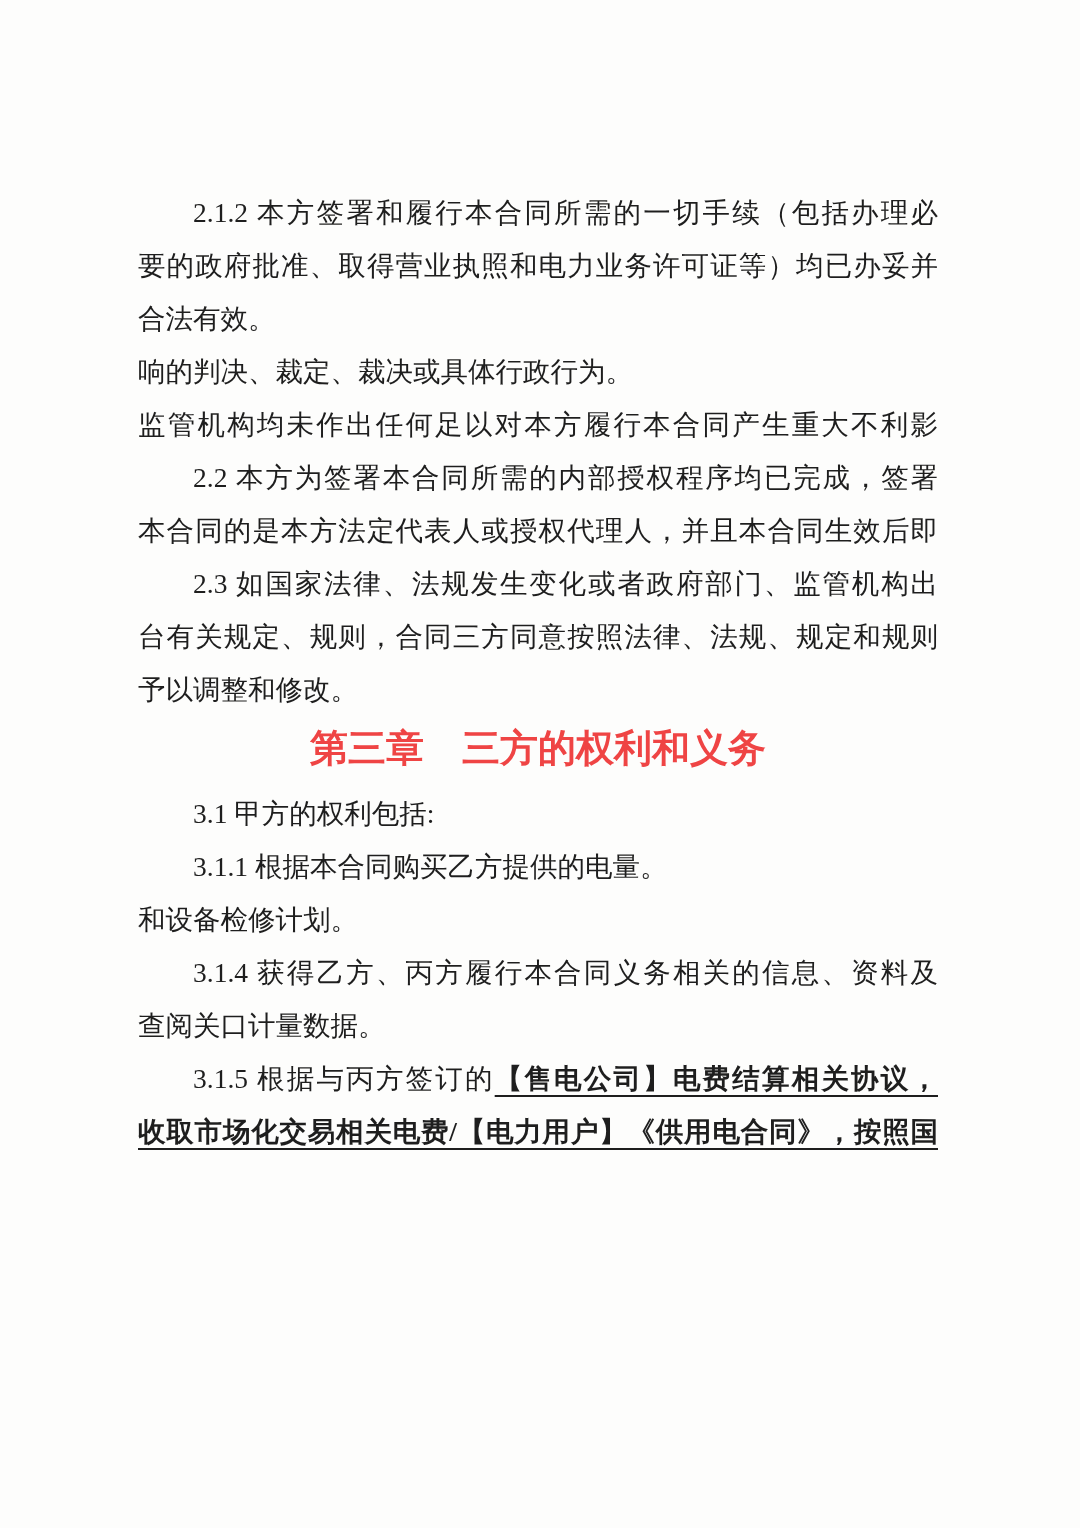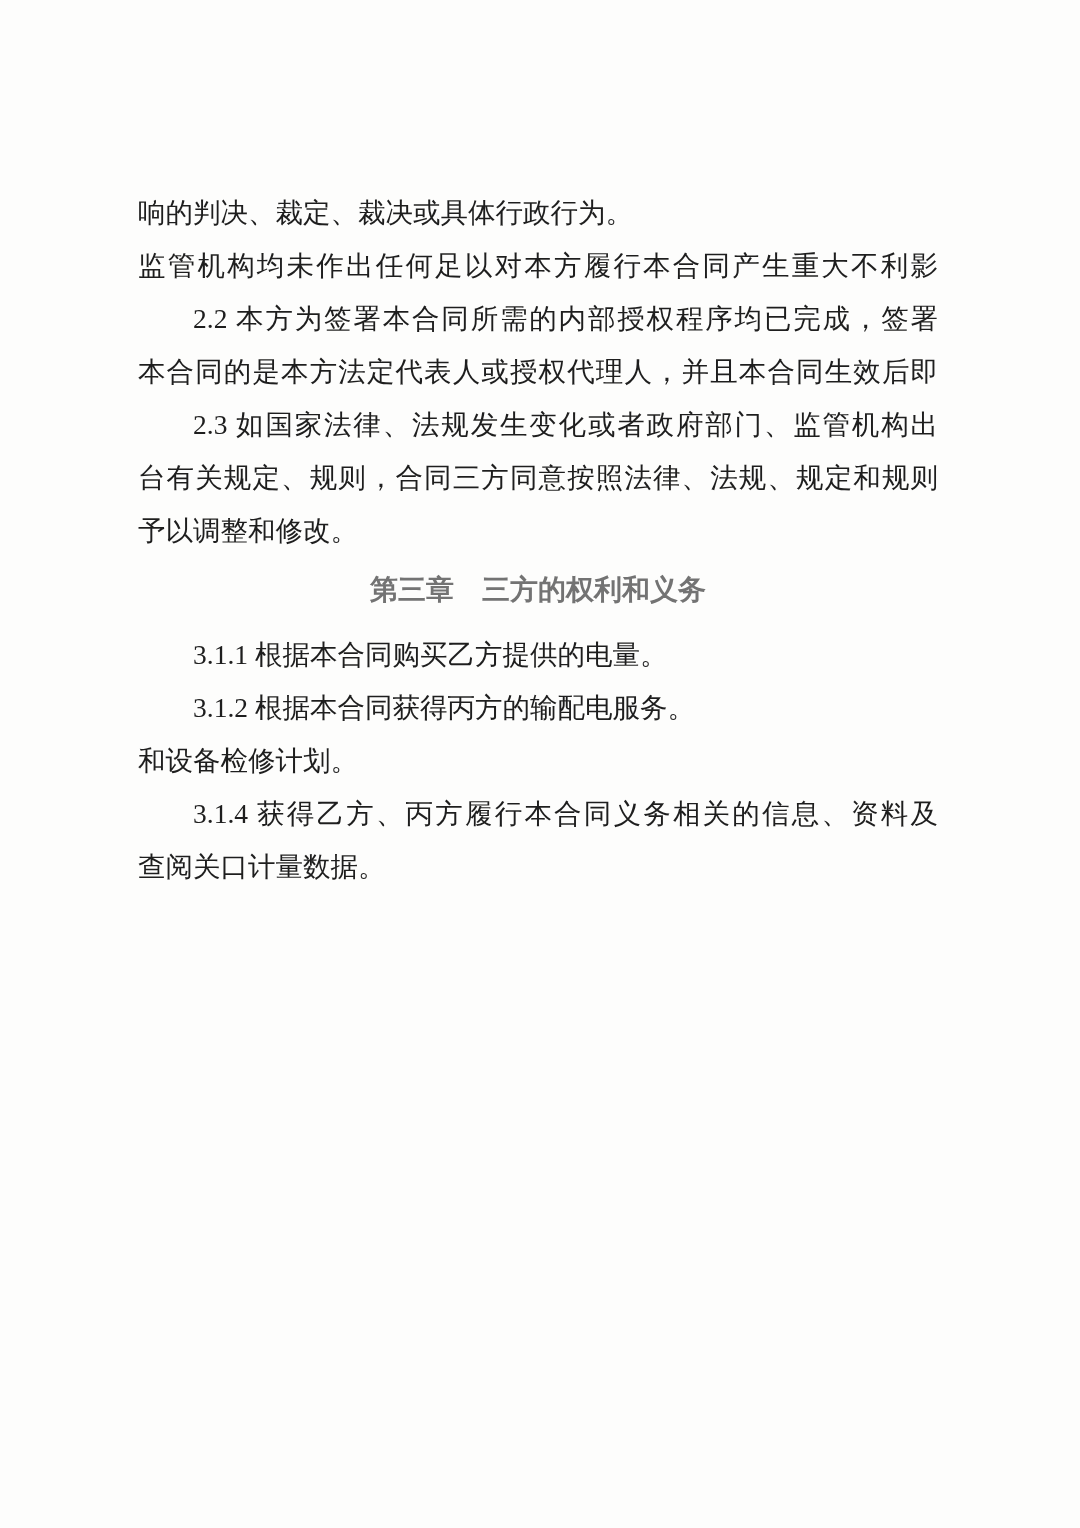--- a/index.html
+++ b/index.html
@@ -35,70 +35,79 @@
   .line.indent {
     text-indent: 2em;
   }
   .line.stretch {
     text-align: justify;
     text-align-last: justify;
   }
   .chapter {
     font-family: "Liberation Sans", "DejaVu Sans", sans-serif;
     font-weight: 700;
-    font-size: 28px;
+    font-size: 38px;
     line-height: 53px;
     height: 53px;
     text-align: center;
     margin: 6px 0 12px 0;
-    color: #737373;
+    color: #ef4444;
   }
   .em {
     font-weight: 700;
     text-decoration: underline;
     text-underline-offset: 7px;
     text-decoration-thickness: 2px;
   }
 </style>
 </head>
 <body>
 
 <div class="page">
 
+  <div class="para">
+    <div class="line indent stretch">2.1.2 本方签署和履行本合同所需的一切手续（包括办理必</div>
+    <div class="line stretch">要的政府批准、取得营业执照和电力业务许可证等）均已办妥并</div>
+    <div class="line">合法有效。</div>
+  </div>
 
   <div class="para">
     <div class="line">响的判决、裁定、裁决或具体行政行为。</div>
     <div class="line stretch">监管机构均未作出任何足以对本方履行本合同产生重大不利影</div>
   </div>
 
   <div class="para">
     <div class="line indent stretch">2.2 本方为签署本合同所需的内部授权程序均已完成，签署</div>
     <div class="line stretch">本合同的是本方法定代表人或授权代理人，并且本合同生效后即</div>
   </div>
 
   <div class="para">
     <div class="line indent stretch">2.3 如国家法律、法规发生变化或者政府部门、监管机构出</div>
     <div class="line stretch">台有关规定、规则，合同三方同意按照法律、法规、规定和规则</div>
     <div class="line">予以调整和修改。</div>
   </div>
 
   <h2 class="chapter">第三章　三方的权利和义务</h2>
 
+  <div class="para">
+    <div class="line indent">3.1 甲方的权利包括:</div>
+  </div>
 
   <div class="para">
     <div class="line indent">3.1.1 根据本合同购买乙方提供的电量。</div>
   </div>
 
-  <div class="para">
-    <div class="line indent">3.1.2 根据本合同获得丙方的输配电服务。</div>
-  </div>
 
   <div class="para">
     <div class="line">和设备检修计划。</div>
   </div>
 
   <div class="para">
     <div class="line indent stretch">3.1.4 获得乙方、丙方履行本合同义务相关的信息、资料及</div>
     <div class="line">查阅关口计量数据。</div>
   </div>
 
+  <div class="para">
+    <div class="line indent stretch"><span>3.1.5 根据与丙方签订的</span><span class="em">【售电公司】电费结算相关协议，</span></div>
+    <div class="line stretch"><span class="em">收取市场化交易相关电费/【电力用户】《供用电合同》，按照国</span></div>
+  </div>
 
 </div>
 
 </body></html>

